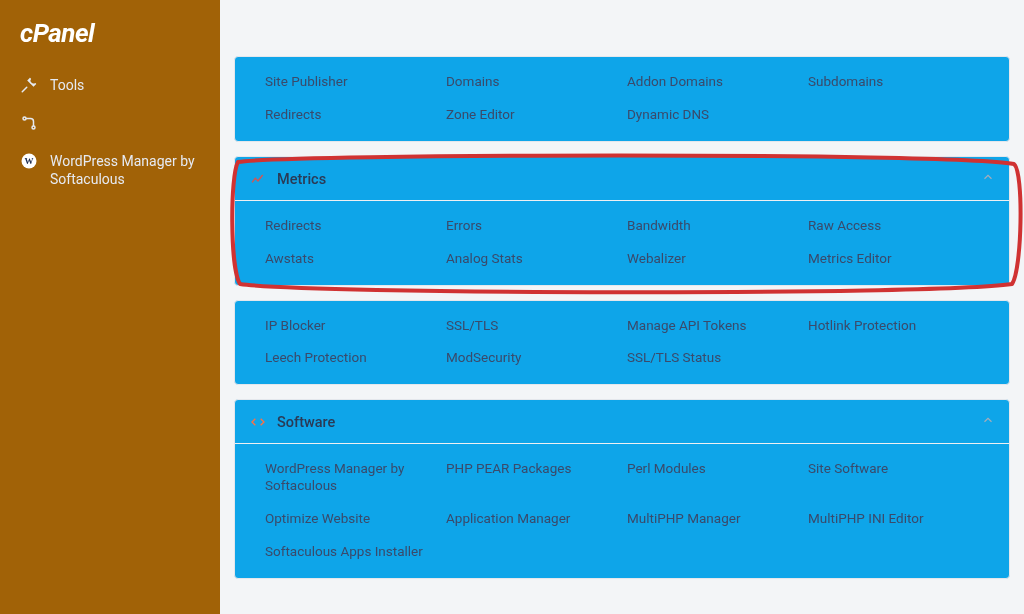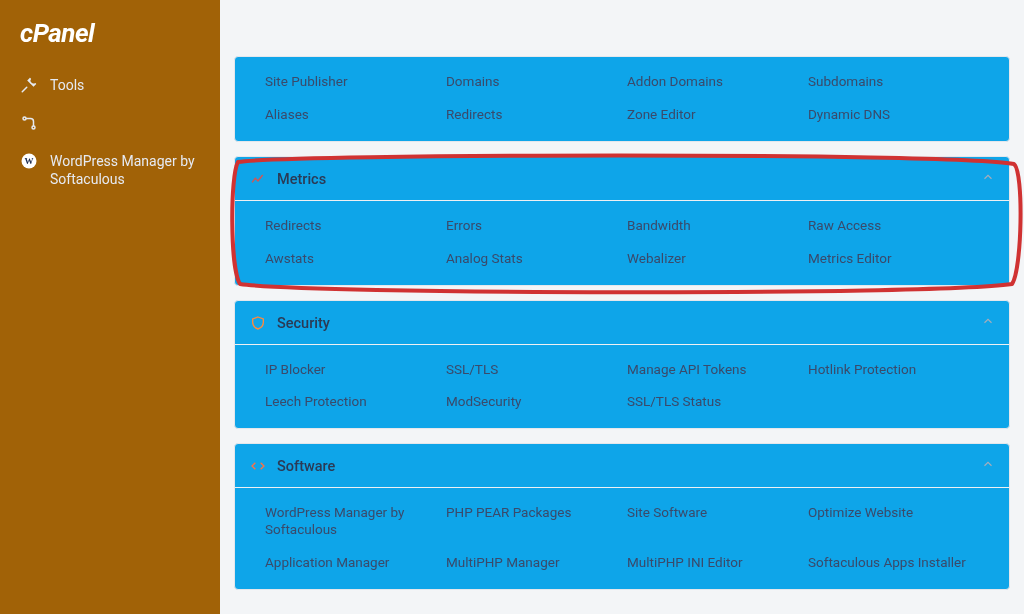--- a/index.html
+++ b/index.html
@@ -128,21 +128,20 @@
 </aside>
 
 <main class="main">
 
   <section class="panel first">
     <div class="grid">
       <a>Site Publisher</a>
       <a>Domains</a>
       <a>Addon Domains</a>
       <a>Subdomains</a>
-      <a>Aliases</a>
       <a>Redirects</a>
       <a>Zone Editor</a>
       <a>Dynamic DNS</a>
     </div>
   </section>
 
   <div class="annot-wrap">
     <section class="panel">
       <div class="panel-head">
         <span class="p-icon icon-metrics">
@@ -173,33 +172,20 @@
         <path d="M12 12
                  C 60 4, 720 2, 788 14
                  C 798 22, 796 120, 786 134
                  C 700 146, 80 144, 14 134
                  C 4 118, 4 26, 12 12 Z" fill="none" stroke="#d03232" stroke-width="4" stroke-linejoin="round" stroke-linecap="round"></path>
       </svg>
     </div>
   </div>
 
   <section class="panel">
-    <div class="panel-head">
-      <span class="p-icon icon-security">
-        <svg viewBox="0 0 24 24" width="16" height="16" fill="none" stroke="currentColor" stroke-width="2">
-            <path d="M12 3l8 3v5c0 5-3.5 8.5-8 10-4.5-1.5-8-5-8-10V6l8-3z"></path>
-          </svg>
-      </span>
-      <span class="panel-title">Security</span>
-      <span class="chevron">
-        <svg viewBox="0 0 24 24" width="14" height="14" fill="none" stroke="currentColor" stroke-width="2">
-            <path d="M6 15l6-6 6 6"></path>
-          </svg>
-      </span>
-    </div>
     <div class="grid">
       <a>IP Blocker</a>
       <a>SSL/TLS</a>
       <a>Manage API Tokens</a>
       <a>Hotlink Protection</a>
       <a>Leech Protection</a>
       <a>ModSecurity</a>
       <a>SSL/TLS Status</a>
     </div>
   </section>
@@ -215,20 +201,21 @@
       <span class="panel-title">Software</span>
       <span class="chevron">
         <svg viewBox="0 0 24 24" width="14" height="14" fill="none" stroke="currentColor" stroke-width="2">
             <path d="M6 15l6-6 6 6"></path>
           </svg>
       </span>
     </div>
     <div class="grid">
       <a>WordPress Manager by Softaculous</a>
       <a>PHP PEAR Packages</a>
+      <a>Perl Modules</a>
       <a>Site Software</a>
       <a>Optimize Website</a>
       <a>Application Manager</a>
       <a>MultiPHP Manager</a>
       <a>MultiPHP INI Editor</a>
       <a>Softaculous Apps Installer</a>
     </div>
   </section>
 
 </main>

